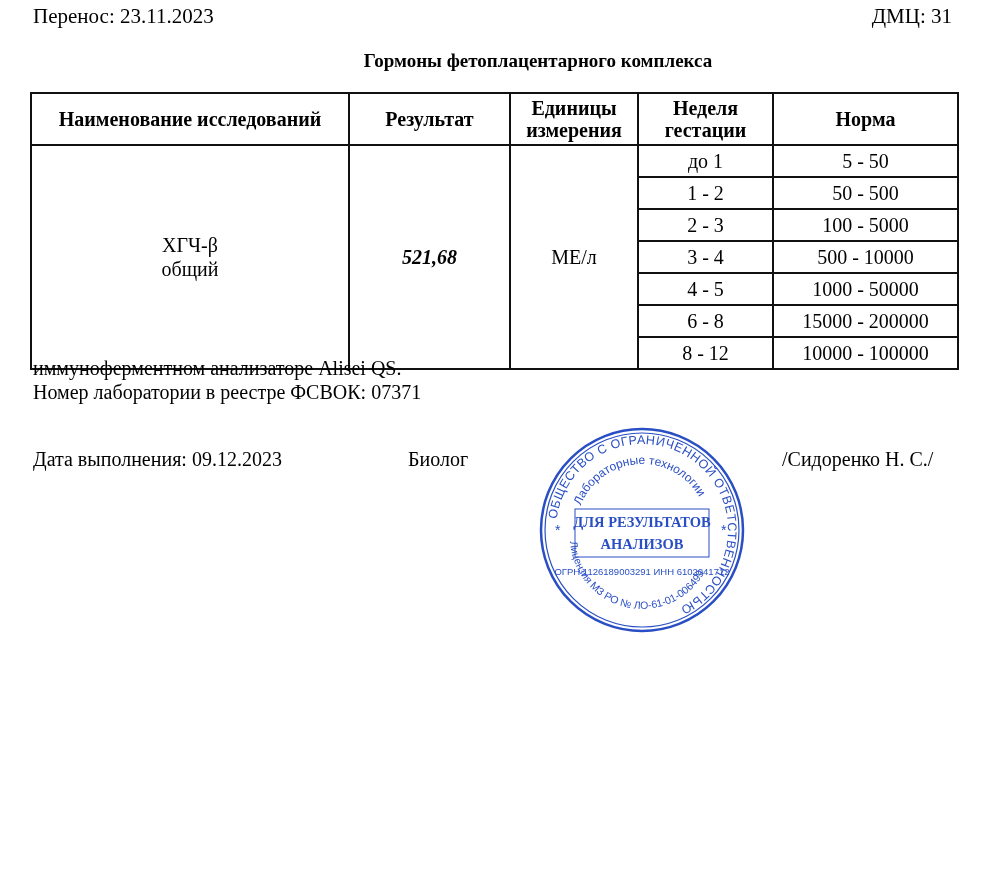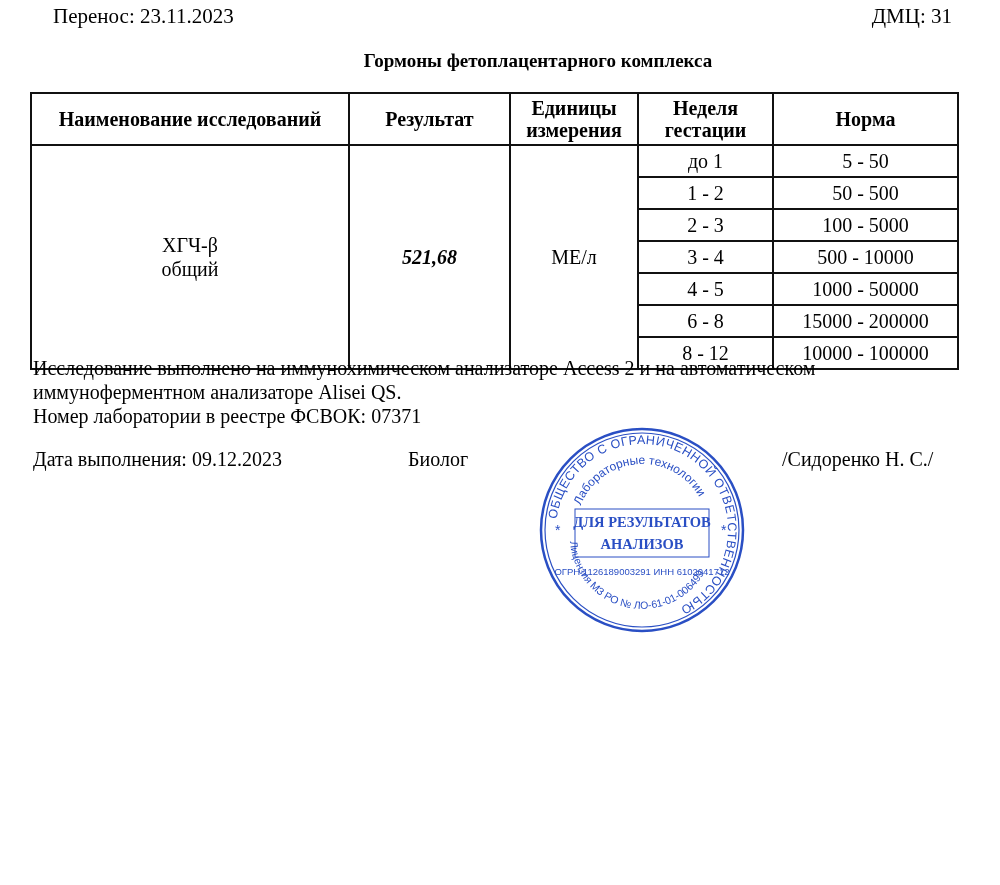--- a/index.html
+++ b/index.html
@@ -1,19 +1,19 @@
 <!DOCTYPE html>
 <html><head>
 <meta charset="utf-8">
 <style>
   html, body { margin:0; padding:0; background:#ffffff; }
   body { width:1000px; height:885px; position:relative; overflow:hidden;
          font-family:"Liberation Serif", "DejaVu Serif", serif; color:#000; }
   .abs { position:absolute; }
-  .hdr-left { left:33px; top:4px; font-size:21px;margin-left:20px; }
+  .hdr-left { left:33px; top:4px; font-size:21px; }
   .hdr-right { right:48px; top:4px; font-size:21px;margin-left:37px; }
   .title { left:0; width:988px; top:50px; text-align:center; font-size:19px; font-weight:bold;padding-left:44px; }
 
   table.res { position:absolute; left:30px; top:92px; border-collapse:collapse; }
   table.res td, table.res th { border:2px solid #111; padding:0; text-align:center;
        font-size:20px; line-height:22px; }
   table.res th { font-weight:bold; height:50px; font-size:20px; }
   table.res td.sub { height:30px; font-size:20px;margin-left:15px; }
   .c1 { width:316px; } .c2 { width:159px; } .c3 { width:126px; } .c4 { width:133px; } .c5 { width:183px; }
   .name-cell span { display:block; line-height:24px; }
@@ -76,21 +76,20 @@
     <td class="sub">15000 - 200000</td>
   </tr>
   <tr>
     <td class="sub">8 - 12</td>
     <td class="sub">10000 - 100000</td>
   </tr>
 </tbody>
   </table>
 
 <div class="abs notes">
-  <div>Исследование выполнено на иммунохимическом анализаторе Access 2 и на автоматическом</div>
   <div>иммуноферментном анализаторе Alisei QS.</div>
   <div>Номер лаборатории в реестре ФСВОК: 07371</div>
 </div>
 
 <div class="abs foot" style="left:33px;">Дата выполнения: 09.12.2023</div>
 <div class="abs foot" style="left:408px;">Биолог</div>
 <div class="abs foot" style="left:782px;">/Сидоренко Н. С./</div>
 
 <div class="abs stamp">
   <svg width="210" height="210" viewBox="0 0 210 210">

